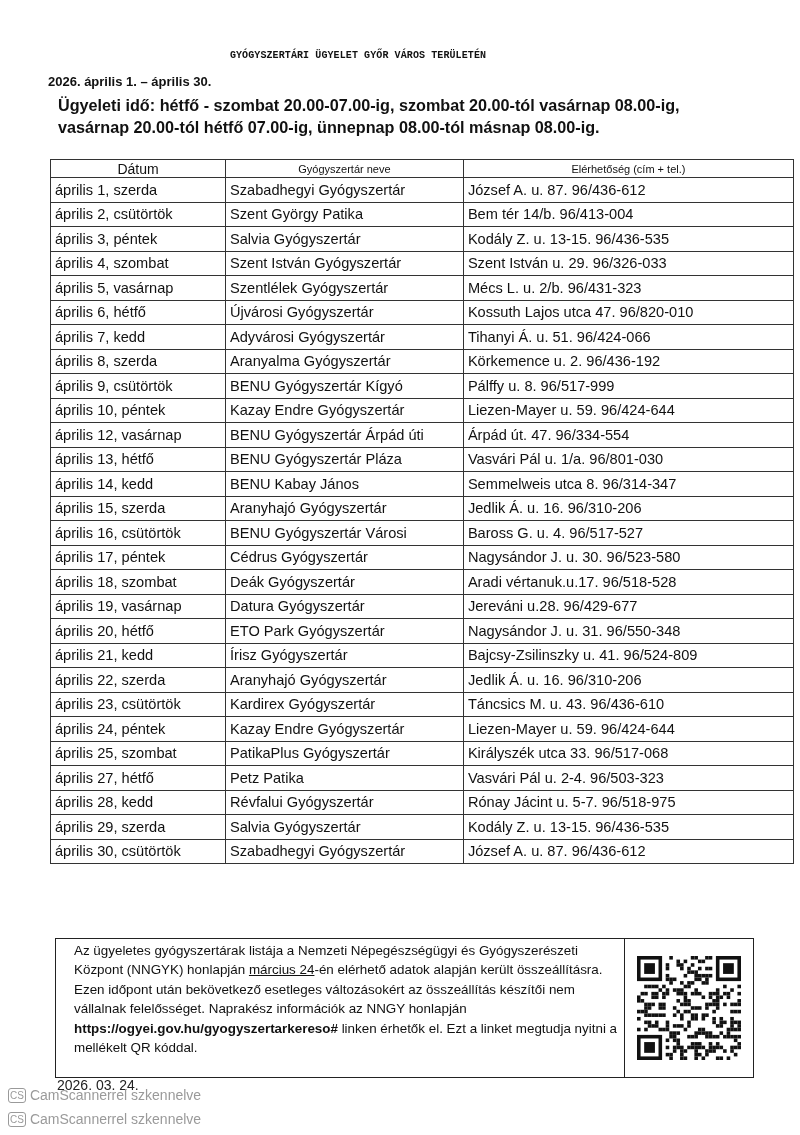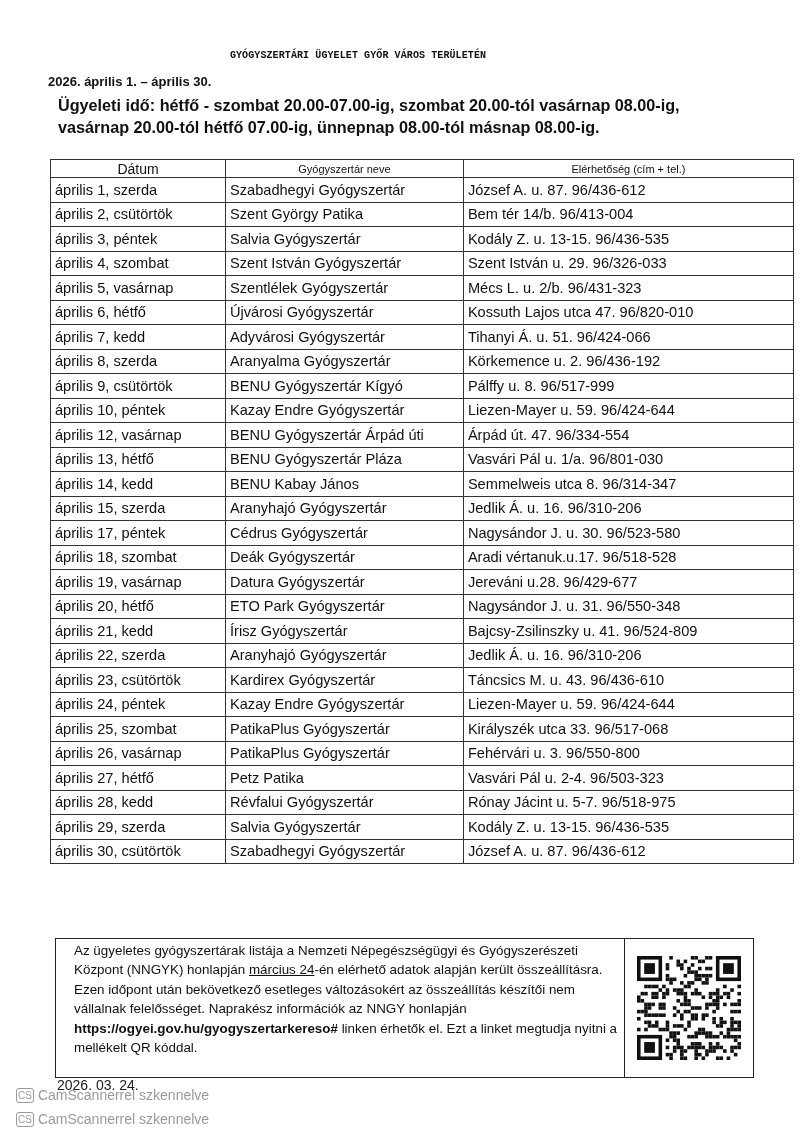--- a/index.html
+++ b/index.html
@@ -44,21 +44,21 @@
     }
     .note-text .underline { text-decoration: underline; }
     .note-text .bold { font-weight: bold; margin-top: 21px; }
     .qr {
       width: 128px; display: flex; align-items: center; justify-content: center;
     }
     .date-stamp {
       position: absolute; top: 1077px; left: 57px; font-size: 14px; color: #222;
     }
     .watermark {
-      position: absolute; left: 16px; font-size: 14px; color: #9a9a9a;
+      position: absolute; left: 8px; font-size: 14px; color: #9a9a9a;
       display: flex; align-items: center; gap: 4px;
     }
     .wm1 { top: 1087px; }
     .wm2 { top: 1111px; }
     .cs-icon {
       display: inline-block; border: 1.5px solid #9a9a9a; border-radius: 3px;
       font-size: 10px; padding: 0 1px; line-height: 13px; color: #9a9a9a;
     }
   </style>
 </head>
@@ -144,20 +144,25 @@
         <td class="col-date">április 14, kedd</td>
         <td class="col-name">BENU Kabay János</td>
         <td class="col-contact">Semmelweis utca 8. 96/314-347</td>
       </tr>
       <tr>
         <td class="col-date">április 15, szerda</td>
         <td class="col-name">Aranyhajó Gyógyszertár</td>
         <td class="col-contact">Jedlik Á. u. 16. 96/310-206</td>
       </tr>
       <tr>
+        <td class="col-date">április 16, csütörtök</td>
+        <td class="col-name">BENU Gyógyszertár Városi</td>
+        <td class="col-contact">Baross G. u. 4. 96/517-527</td>
+      </tr>
+      <tr>
         <td class="col-date">április 17, péntek</td>
         <td class="col-name">Cédrus Gyógyszertár</td>
         <td class="col-contact">Nagysándor J. u. 30. 96/523-580</td>
       </tr>
       <tr>
         <td class="col-date">április 18, szombat</td>
         <td class="col-name">Deák Gyógyszertár</td>
         <td class="col-contact">Aradi vértanuk.u.17. 96/518-528</td>
       </tr>
       <tr>
@@ -187,25 +192,20 @@
       </tr>
       <tr>
         <td class="col-date">április 24, péntek</td>
         <td class="col-name">Kazay Endre Gyógyszertár</td>
         <td class="col-contact">Liezen-Mayer u. 59. 96/424-644</td>
       </tr>
       <tr>
         <td class="col-date">április 25, szombat</td>
         <td class="col-name">PatikaPlus Gyógyszertár</td>
         <td class="col-contact">Királyszék utca 33. 96/517-068</td>
-      </tr>
-      <tr>
-        <td class="col-date">április 26, vasárnap</td>
-        <td class="col-name">PatikaPlus Gyógyszertár</td>
-        <td class="col-contact">Fehérvári u. 3. 96/550-800</td>
       </tr>
       <tr>
         <td class="col-date">április 27, hétfő</td>
         <td class="col-name">Petz Patika</td>
         <td class="col-contact">Vasvári Pál u. 2-4. 96/503-323</td>
       </tr>
       <tr>
         <td class="col-date">április 28, kedd</td>
         <td class="col-name">Révfalui Gyógyszertár</td>
         <td class="col-contact">Rónay Jácint u. 5-7. 96/518-975</td>

